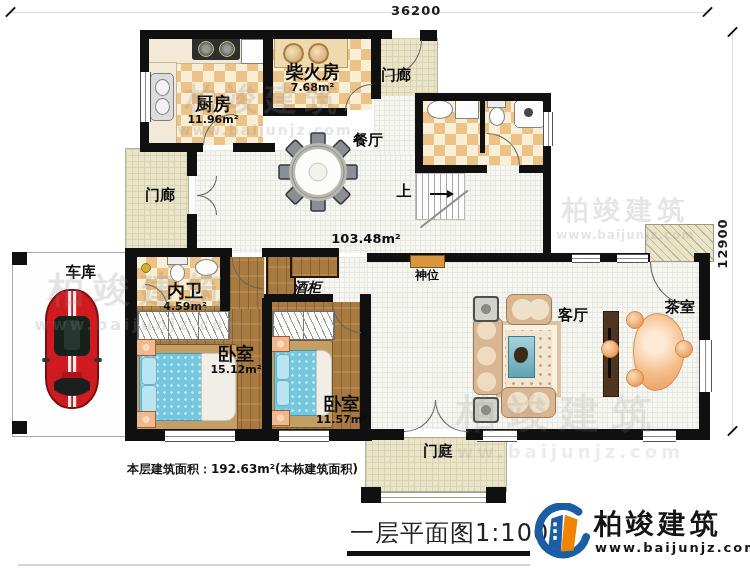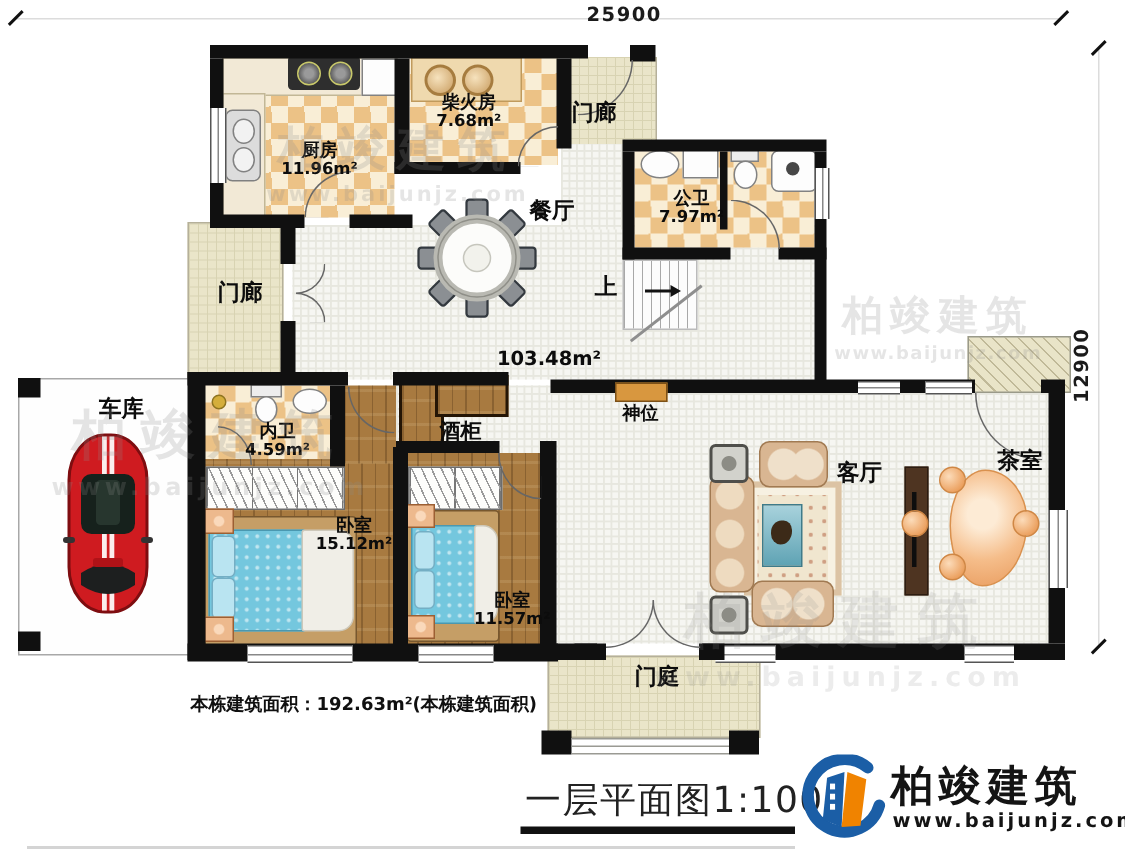--- a/index.html
+++ b/index.html
@@ -27,21 +27,21 @@
   .win{position:absolute;background:#fff;border-top:1px solid #555;border-bottom:1px solid #555;
     background-image:linear-gradient(#888,#888);background-size:100% 1px;background-repeat:no-repeat;background-position:center;}
   .winv{position:absolute;background:#fff;border-left:1px solid #555;border-right:1px solid #555;
     background-image:linear-gradient(90deg,#888,#888);background-size:1px 100%;background-repeat:no-repeat;background-position:center;}
   .arc{position:absolute;background:transparent;border:0 solid #666;}
   .arc.tl{border-top-width:1px;border-left-width:1px;border-radius:100% 0 0 0;}
   .arc.tr{border-top-width:1px;border-right-width:1px;border-radius:0 100% 0 0;}
   .arc.br{border-bottom-width:1px;border-right-width:1px;border-radius:0 0 100% 0;}
   .arc.bl{border-bottom-width:1px;border-left-width:1px;border-radius:0 0 0 100%;}
   .rlabel{position:absolute;color:#0c0c0c;font-weight:bold;text-align:center;line-height:1.12;white-space:nowrap;}
-  .rname{display:block;font-size:12px;text-align:center;}
+  .rname{display:block;font-size:18px;text-align:center;}
   .rname-lg{display:block;font-size:15px;}
   .rarea{display:block;font-size:11px;}
   .counter{position:absolute;background:#f2e9d6;border:1px solid #c2b796;}
   .fixture{position:absolute;background:#fdfdfd;border:1px solid #828282;}
   .oval{border-radius:50%;}
   .nightstand{position:absolute;background:#edb98d;border:1px solid #9c5f33;
     background-image:radial-gradient(circle at 50% 50%, #fad9bb 0 3px, transparent 4px);}
   .pillow{position:absolute;background:#b9e4f1;border:1px solid #74aec4;border-radius:4px;}
   .mattress{position:absolute;background-color:#74c7de;border:1px solid #4a98b0;
     background-image:radial-gradient(rgba(255,255,255,.55) 1px,transparent 1.6px);background-size:7px 7px;}
@@ -62,21 +62,21 @@
   .steps-line{position:absolute;background:#9a9a93;height:1px;}
 </style>
 </head>
 <body>
 
 <div id="canvas">
 
   <div class="dimline" style="left:10px;top:12px;width:698px;height:1px;"></div>
   <div class="tick" style="left:4px;top:11px;"></div>
   <div class="tick" style="left:701px;top:11px;"></div>
-  <div class="dim" style="left:391px;top:3px;">25900</div>
+  <div class="dim" style="left:391px;top:3px;">36200</div>
   <div class="dimline" style="left:732px;top:32px;width:1px;height:400px;"></div>
   <div class="tick" style="left:726px;top:31px;"></div>
   <div class="tick" style="left:726px;top:430px;"></div>
   <div class="dim" style="left:692px;top:236px;width:60px;text-align:center;transform:rotate(-90deg);">12900</div>
 
   <div class="grid" style="left:195px;top:150px;width:350px;height:103px;"></div>
   <div class="grid" style="left:367px;top:262px;width:338px;height:167px;"></div>
   <div class="grid" style="left:374px;top:95px;width:45px;height:58px;"></div>
   <div class="grid" style="left:264px;top:257px;width:103px;height:45px;"></div>
   <div class="checker" style="left:148px;top:38px;width:115px;height:107px;"></div>
@@ -288,41 +288,37 @@
   </div>
   <div class="rlabel" style="left:368px;top:67px;width:56px;">
     <span class="rname-lg">门廊</span>
   </div>
   <div class="rlabel" style="left:132px;top:187px;width:56px;">
     <span class="rname-lg">门廊</span>
   </div>
   <div class="rlabel" style="left:340px;top:132px;width:56px;">
     <span class="rname-lg">餐厅</span>
   </div>
-  <div class="rlabel" style="left:426px;top:126px;width:70px;">
-    <span class="rname">公卫</span>
-    <span class="rarea">7.97m²</span>
-  </div>
   <div class="rlabel" style="left:394px;top:183px;width:20px;">
     <span class="rname-lg">上</span>
   </div>
   <div class="rlabel" style="left:328px;top:229px;width:76px;">
     <span style="font-size:13px;">103.48m²</span>
   </div>
   <div class="rlabel" style="left:409px;top:265px;width:36px;">
     <span style="font-size:12px;">神位</span>
   </div>
   <div class="rlabel" style="left:53px;top:264px;width:56px;">
     <span class="rname-lg">车库</span>
   </div>
   <div class="rlabel" style="left:150px;top:281px;width:70px;">
     <span class="rname">内卫</span>
     <span class="rarea">4.59m²</span>
   </div>
-  <div class="rlabel" style="left:285px;top:278px;width:44px;">
+  <div class="rlabel" style="left:285px;top:278px;width:44px;font-style:italic;">
     <span style="font-size:14px;">酒柜</span>
   </div>
   <div class="rlabel" style="left:200px;top:344px;width:72px;">
     <span class="rname">卧室</span>
     <span class="rarea">15.12m²</span>
   </div>
   <div class="rlabel" style="left:304px;top:394px;width:75px;">
     <span class="rname">卧室</span>
     <span class="rarea">11.57m²</span>
   </div>
@@ -348,21 +344,21 @@
     <span class="wm-name" style="font-size:36px;letter-spacing:10px;">柏竣建筑</span>
     <span class="wm-url" style="font-size:16px;letter-spacing:3px;">www.baijunjz.com</span>
   </div>
   <div class="wm" style="left:410px;top:386px;width:300px;opacity:.16;">
     <span class="wm-name" style="font-size:40px;letter-spacing:12px;">柏竣建筑</span>
     <span class="wm-url" style="font-size:18px;letter-spacing:4px;">www.baijunjz.com</span>
   </div>
 
   <div class="abs" style="left:127px;top:461px;">
     <div class="info-line">
-      <span>本栋建筑面积：</span><span>192.63m²(本栋建筑面积)</span>
+      <span>本层建筑面积：</span><span>192.63m²(本栋建筑面积)</span>
     </div>
   </div>
 
   <div class="abs" style="left:350px;top:517px;font-size:24px;color:#222;letter-spacing:1px;">一层平面图1:100</div>
   <div class="abs" style="left:347px;top:551px;width:183px;height:5px;background:#111;"></div>
   <div class="abs" style="left:18px;top:564px;width:512px;height:2px;background:#d4d4d4;"></div>
 
   <svg class="abs" style="left:534px;top:503px;" width="58" height="62" viewBox="0 0 60 64">
     <path d="M46 9 A25 25 0 1 0 54 35" fill="none" stroke="#1b5ea6" stroke-width="8" stroke-linecap="round"></path>
     <polygon points="18,16 30,12 28,50 15,45" fill="#1b5ea6"></polygon>

